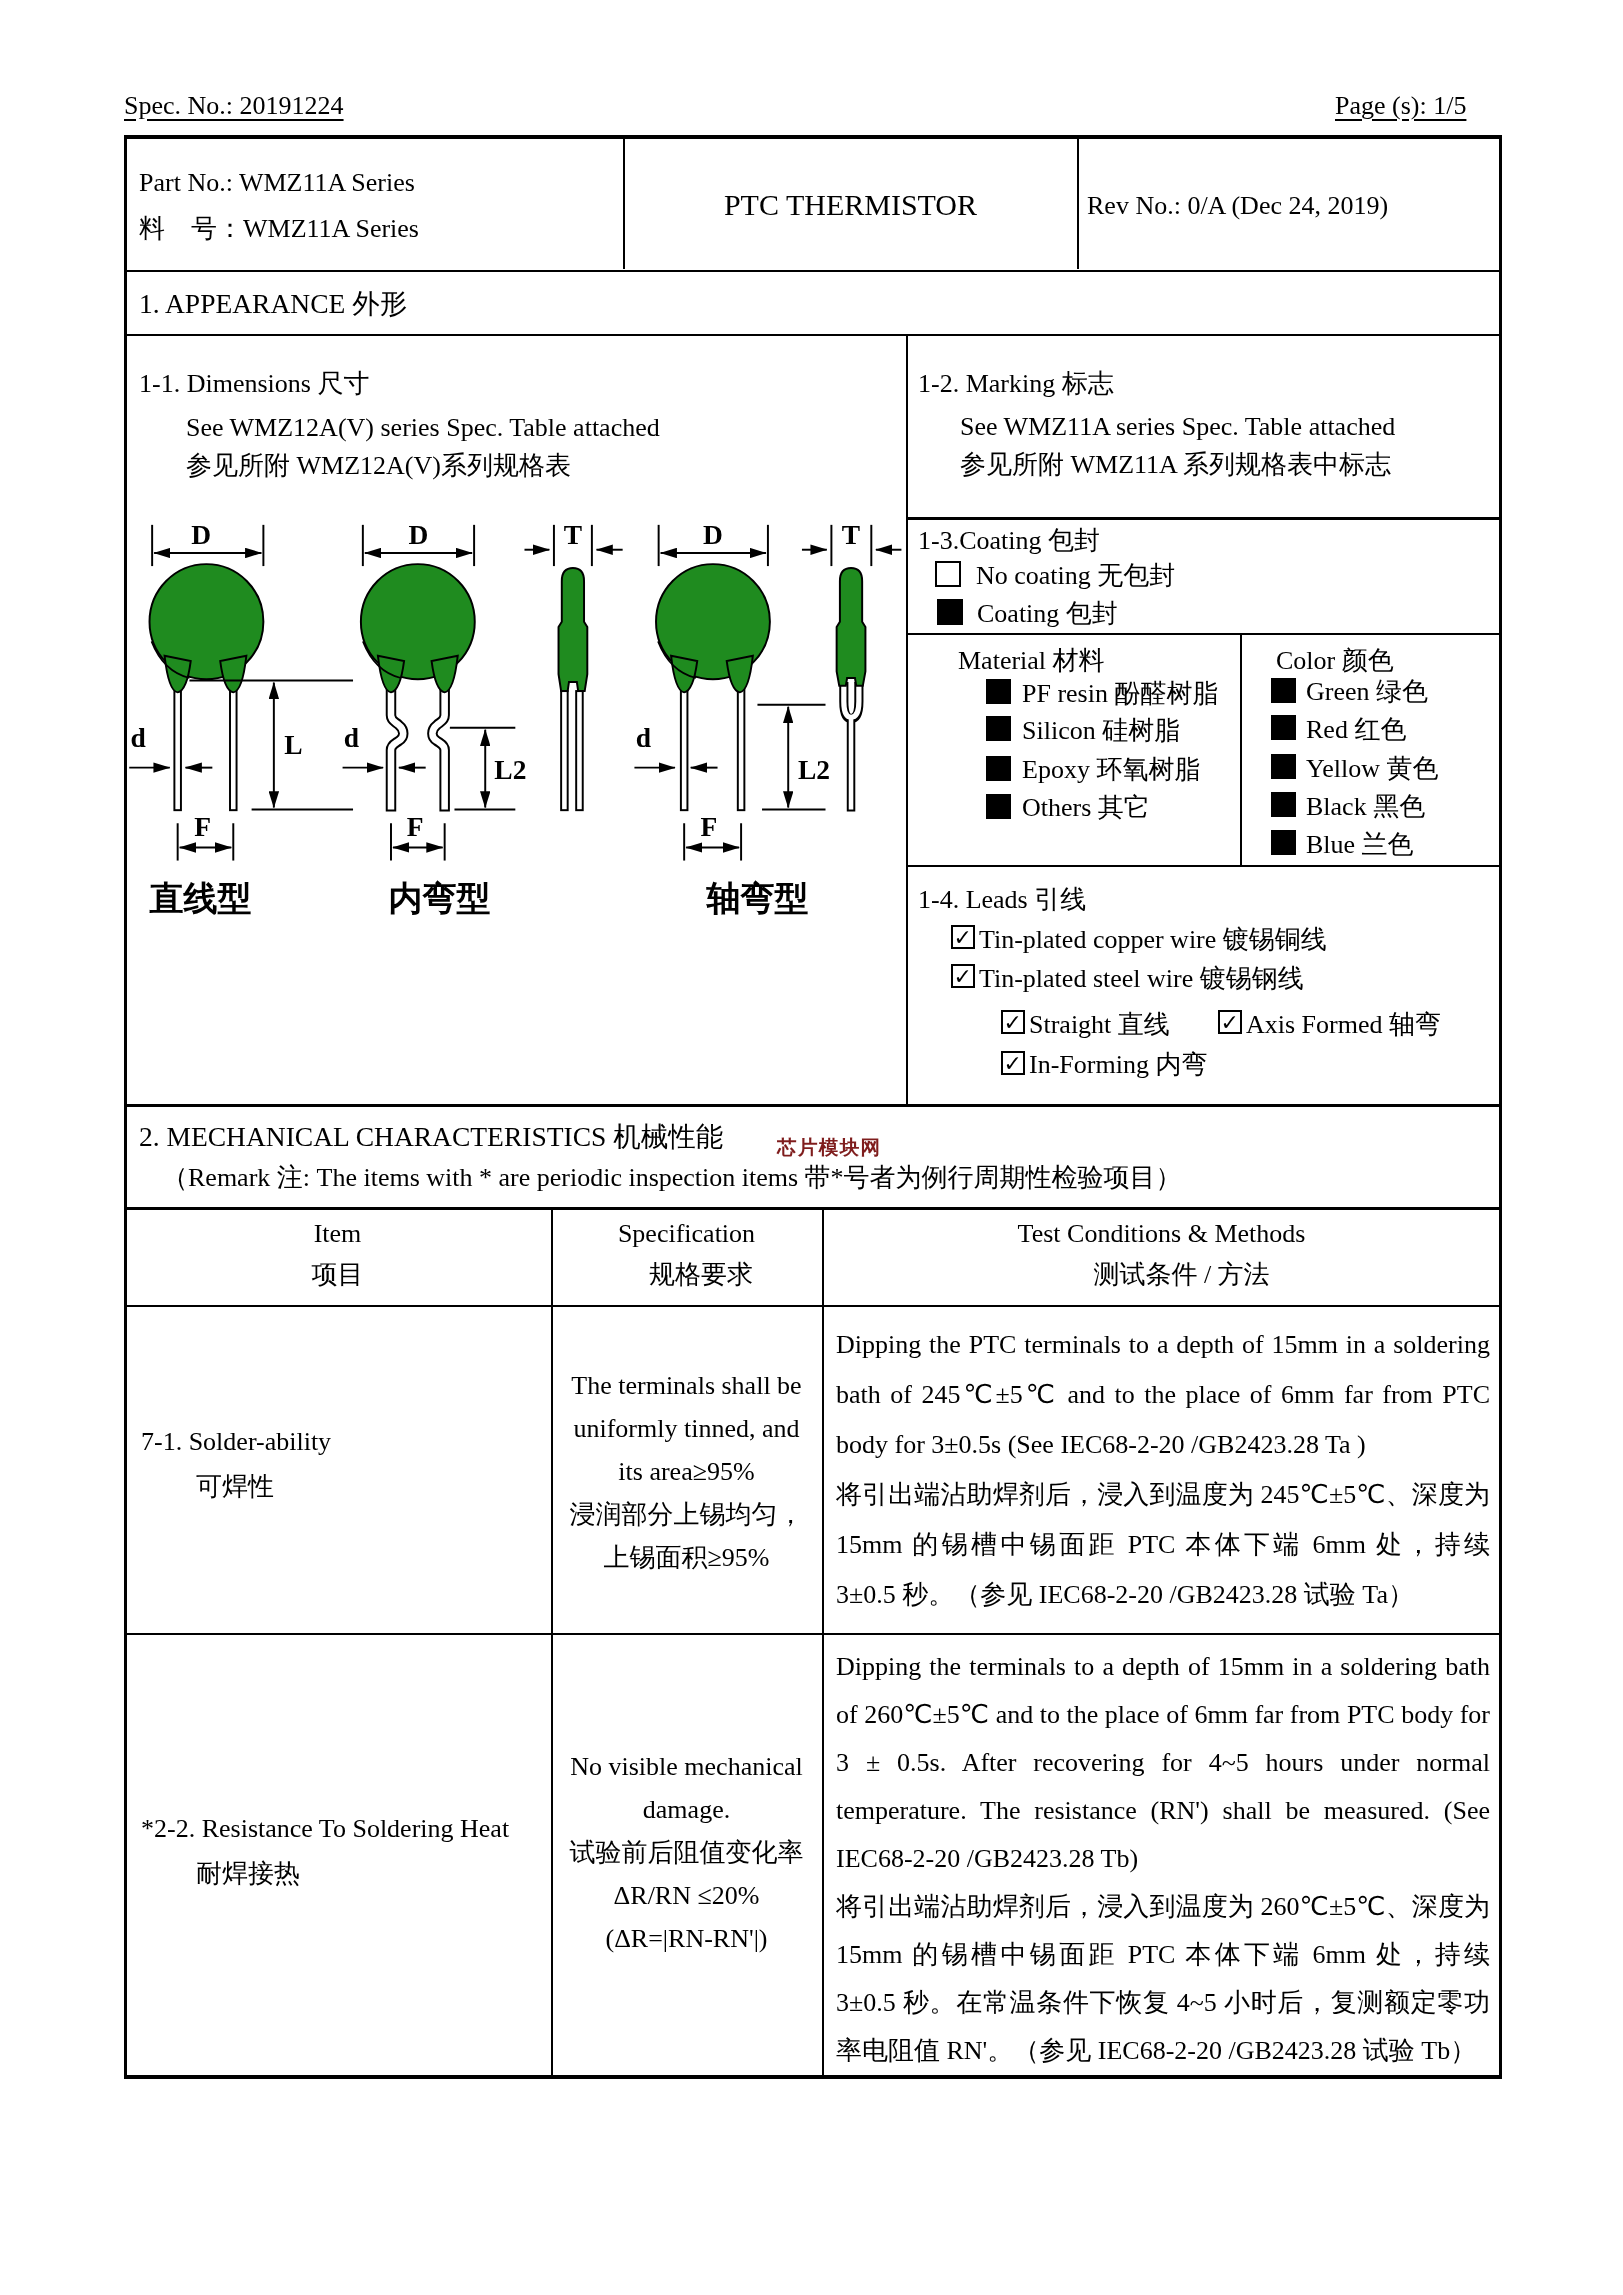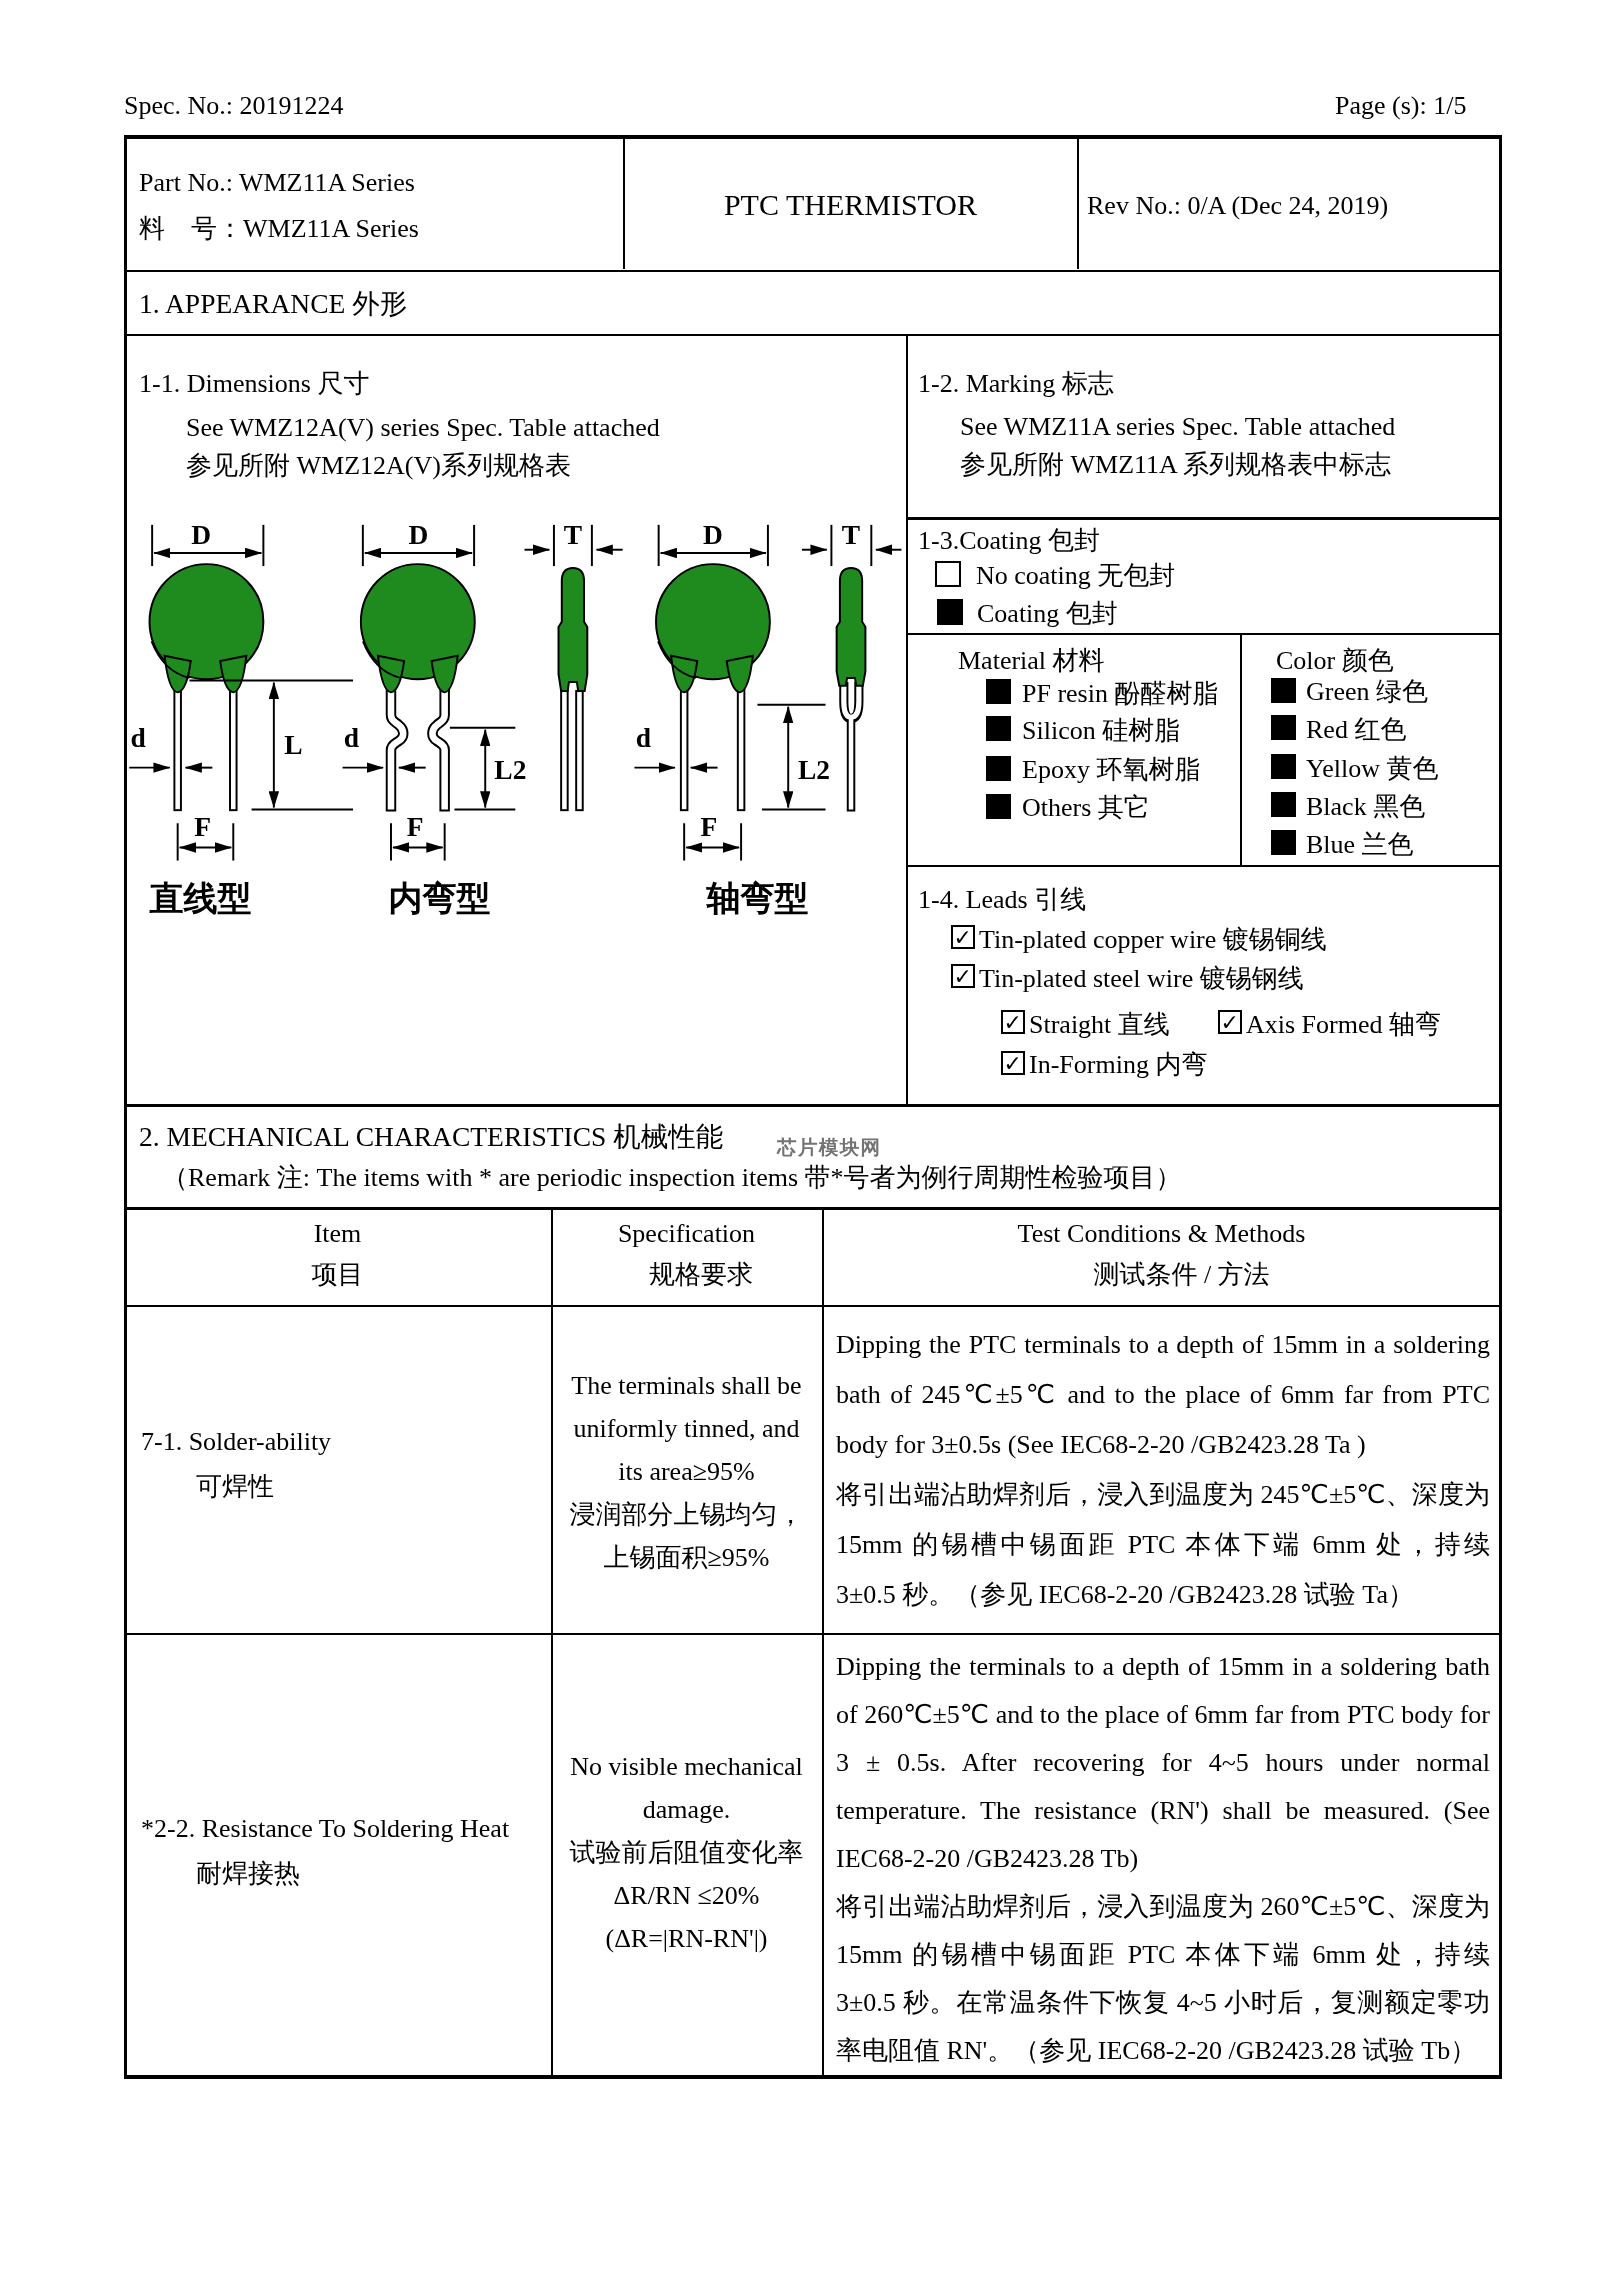--- a/index.html
+++ b/index.html
@@ -2,33 +2,33 @@
 <html style="font-size:10.5px"><head>
 <meta charset="utf-8">
 <style>
   html,body{margin:0;padding:0;background:#fff;}
   .page{position:relative;width:1623px;height:2295px;background:#ffffff;
         font-family:"Liberation Serif","DejaVu Sans",serif;color:#000;overflow:hidden;}
   .abs{position:absolute;}
   .t40{font-size:26px;line-height:1.2;}
   .t42{font-size:27.5px;line-height:1.2;}
   .t46{font-size:30px;line-height:1.2;}
-  .u{text-underline-offset:5.2px;}
+  .u{text-decoration:underline;text-underline-offset:5.2px;}
   .ctr{text-align:center;}
   .hline{position:absolute;background:#000;}
   .vline{position:absolute;background:#000;}
   .box{position:absolute;width:22px;height:22px;border:2.6px solid #000;background:#fff;box-sizing:content-box;}
   .box.filled{background:#000;}
   .sq{position:absolute;width:25px;height:25px;background:#000;}
   .chk{position:absolute;width:23.6px;height:23.6px;border:2.6px solid #000;background:#fff;
        font-size:22px;line-height:22px;text-align:center;font-weight:bold;box-sizing:border-box;}
   .dimtxt{font-weight:bold;font-size:42px;font-family:"Liberation Serif","DejaVu Sans",serif;}
   .figlab{font-weight:bold;font-size:52px;font-family:"Liberation Serif","DejaVu Sans",serif;}
   .just{text-align:justify;}
-  .watermark{color:#737373;font-family:"DejaVu Sans","Liberation Sans",sans-serif;
+  .watermark{color:#7f1d1d;font-family:"DejaVu Sans","Liberation Sans",sans-serif;
              font-weight:bold;font-size:19.6px;letter-spacing:1.3px;}
   p{margin:0;}
 </style>
 </head>
 <body>
 
 <div class="page">
 
   <div class="abs t40 u" style="left:124px;top:90px;">Spec. No.: 20191224</div>
   <div class="abs t40 u" style="left:1335px;top:90px;">Page (s): 1/5</div>

